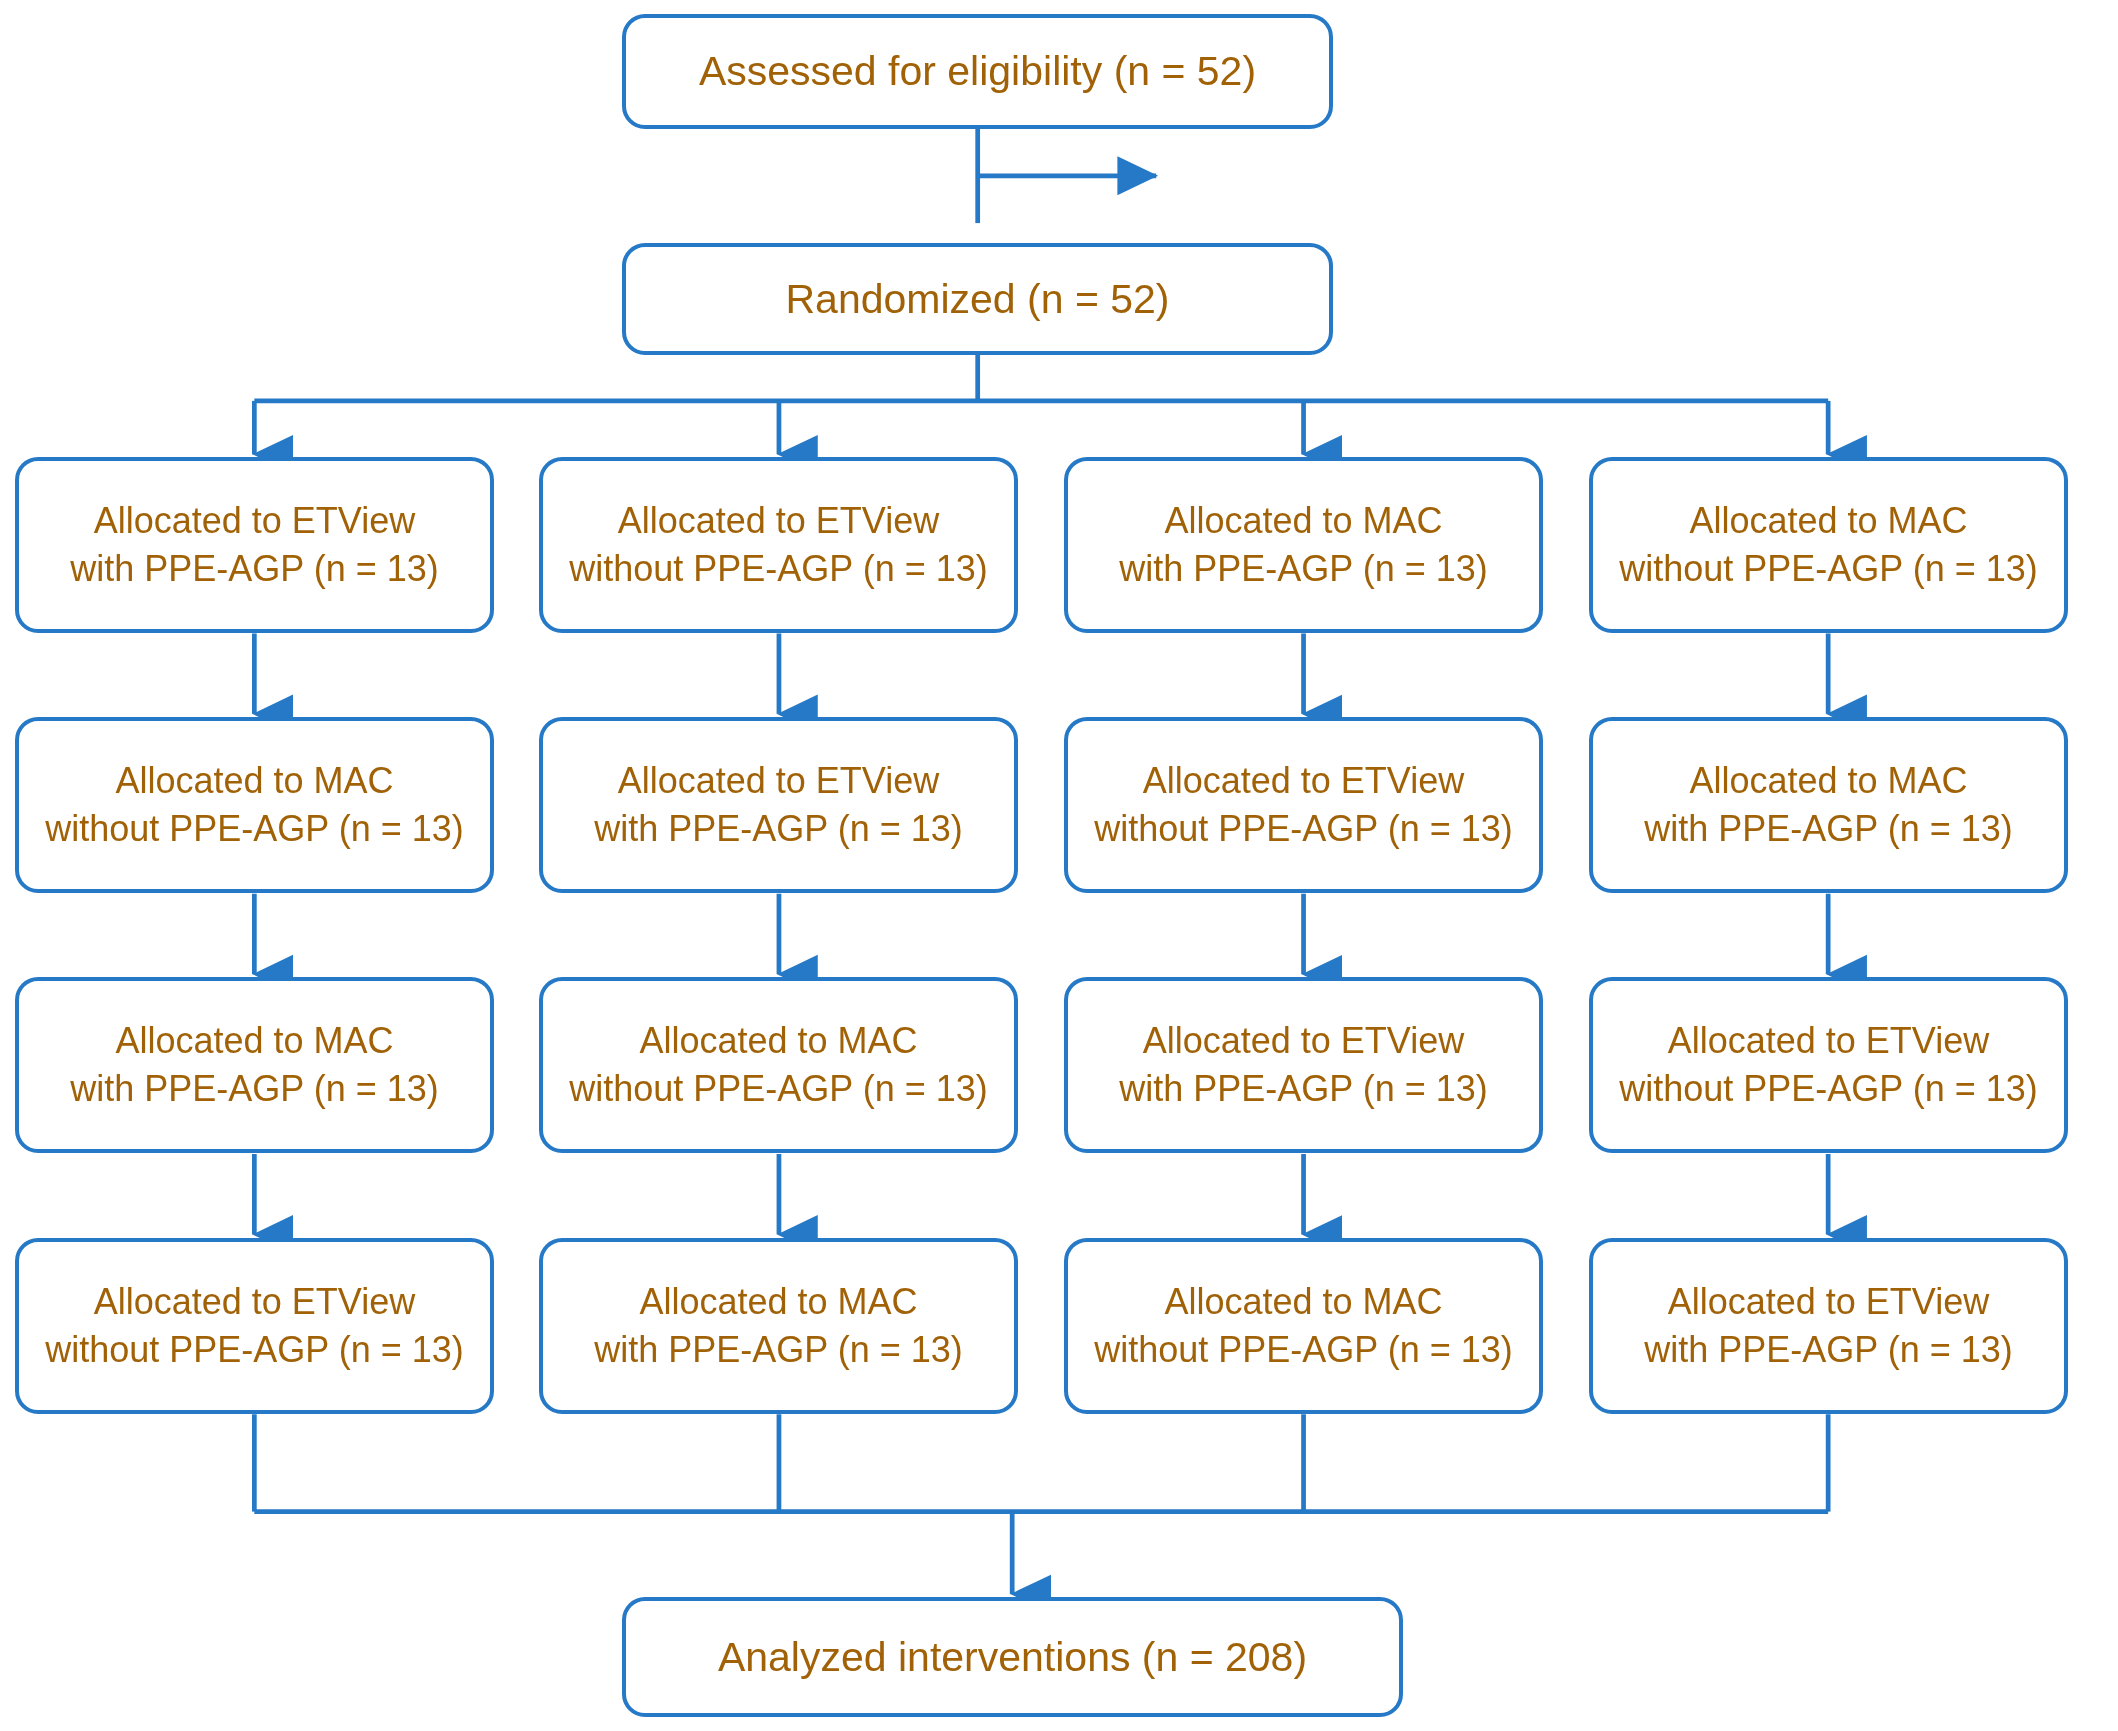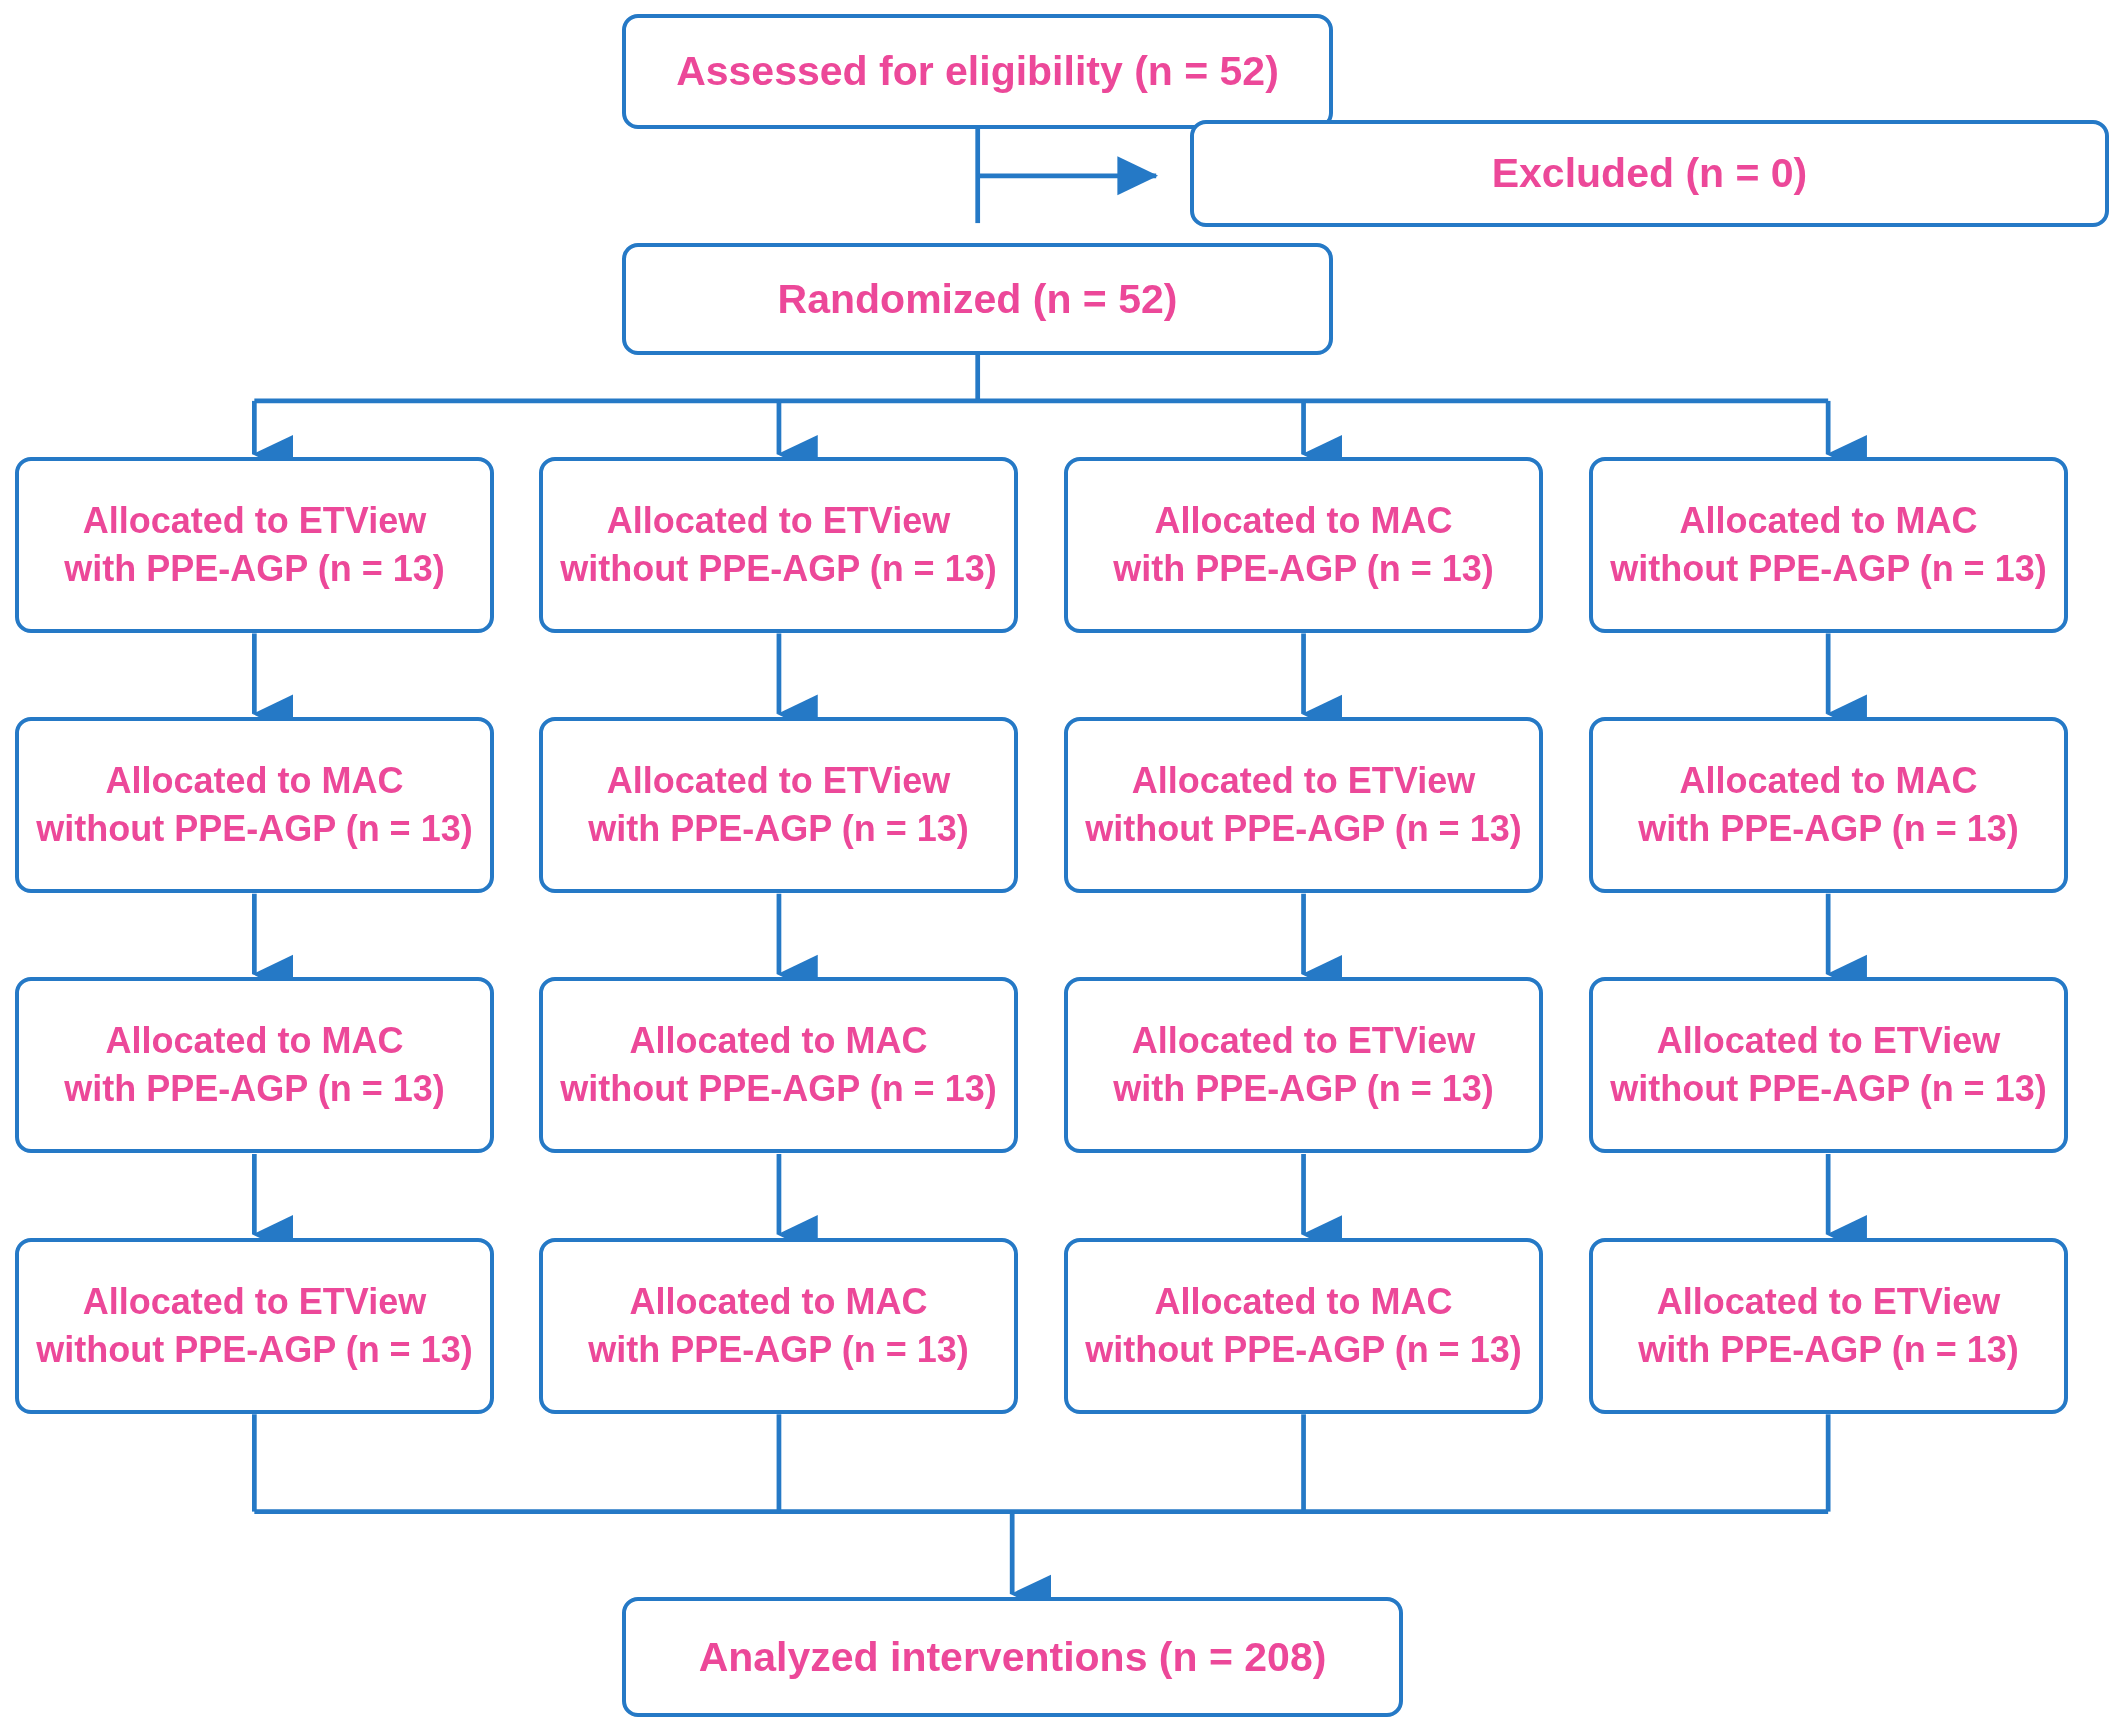--- a/index.html
+++ b/index.html
@@ -23,29 +23,28 @@
     top: 0;
     width: 2119px;
     height: 1732px;
     pointer-events: none;
   }
   .node {
     position: absolute;
     box-sizing: border-box;
     background: #ffffff;
     border: 4.7px solid #2579C6;
-    border-radius: 16px;
+    border-radius: 23px;
     display: flex;
     align-items: center;
     justify-content: center;
     text-align: center;
-    color: #ec4899;
+    color: #a16207;
     line-height: 1.32;
     z-index: 2;
-    font-weight: bold;
   }
   .node .txt {
     display: block;
     padding: 0 12px;
     white-space: pre-line;
   }
   .t-big { font-size: 41px; }
   .t-small { font-size: 36px; }
 </style>
 </head>
@@ -101,23 +100,20 @@
       <path d="M 376 2236 L 2704 2236"></path>
 
       <path d="M 1497 2236 L 1497 2358" marker-end="url(#arrowDown)"></path>
     </g>
   </svg>
 
   <div class="node t-big" style="left:622px; top:13.5px; width:711px; height:115px;">
     <span class="txt">Assessed for eligibility (n = 52)</span>
   </div>
 
-  <div class="node t-big" style="left:1190px; top:120px; width:919px; height:107px;">
-    <span class="txt">Excluded (n = 0)</span>
-  </div>
 
   <div class="node t-big" style="left:622px; top:223px; width:711px; height:112px;margin-top:20px;">
     <span class="txt">Randomized (n = 52)</span>
   </div>
 
   <div class="node t-small" style="left:15px; top:457px; width:479px; height:176px;">
     <span class="txt">Allocated to ETView
 with PPE-AGP (n = 13)</span>
   </div>
   <div class="node t-small" style="left:15px; top:717px; width:479px; height:176px;">

